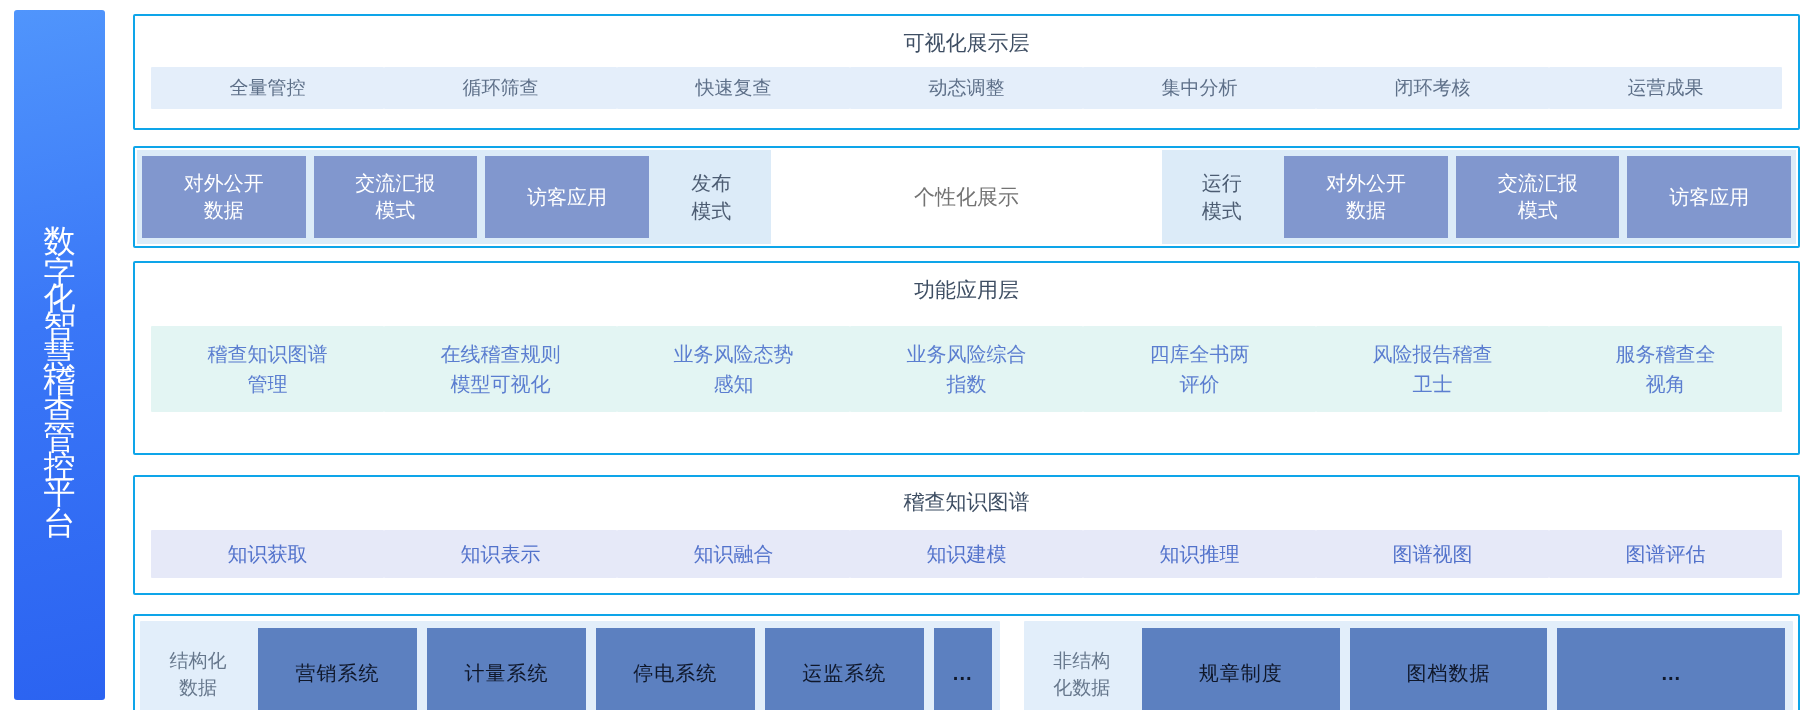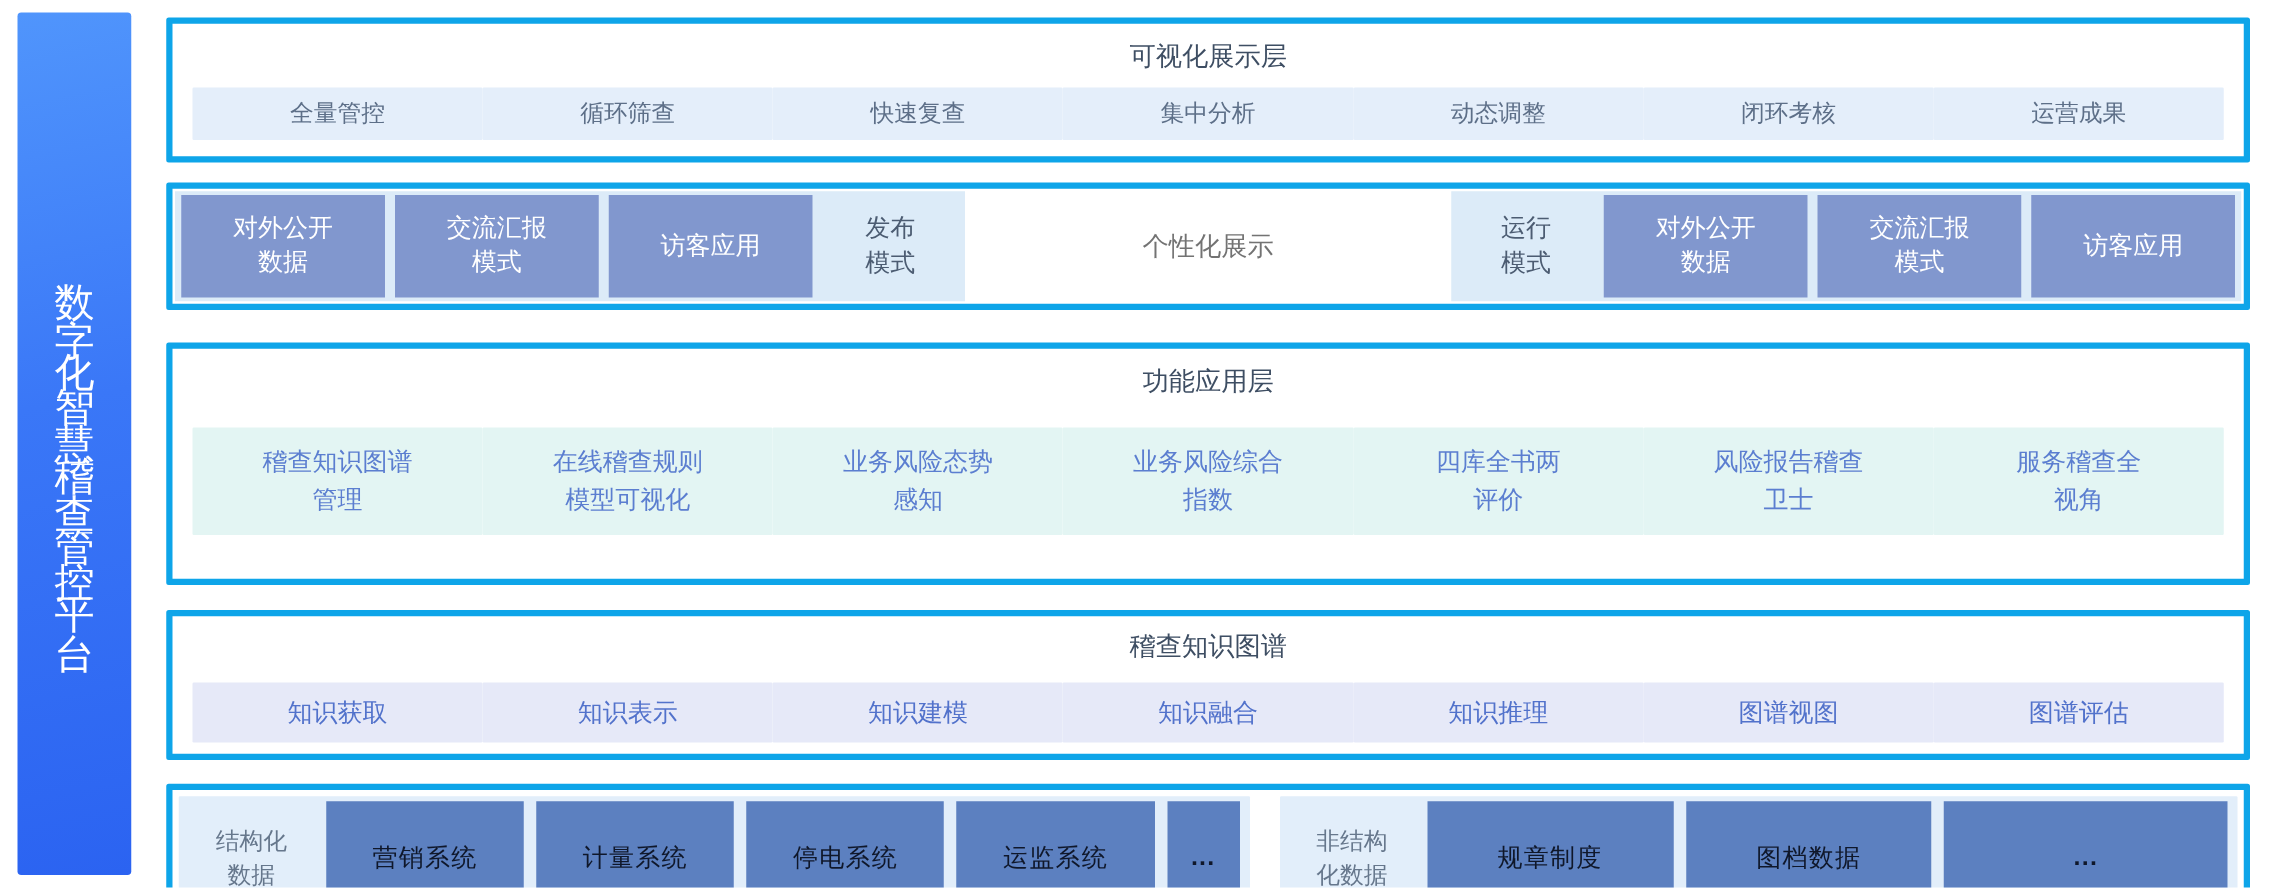--- a/index.html
+++ b/index.html
@@ -8,21 +8,21 @@
 
   
   .sidebar{position:absolute;left:14px;top:10px;width:91px;height:690px;border-radius:3px;
     background:linear-gradient(168deg,#5095fc 0%,#3a77f7 45%,#2b63f1 100%);
     display:flex;align-items:center;justify-content:center;}
   .sidebar-text{writing-mode:vertical-rl;text-orientation:upright;color:#ffffff;
     font-size:32px;letter-spacing:28px;line-height:91px;}
 
   
   .main{position:absolute;left:133px;top:14px;width:1667px;}
-  .card{box-sizing:border-box;background:#ffffff;border:5px solid #0ea5e9;border-radius:2px;}
+  .card{box-sizing:border-box;background:#ffffff;border:2px solid #0ea5e9;border-radius:2px;}
   .card-title{text-align:center;color:#3e4e63;font-size:21px;line-height:26px;margin:0;font-weight:400;}
 
   .pill-row{display:flex;gap:0;margin:0 16px;}
   .pill{flex:1;display:flex;align-items:center;justify-content:center;font-size:19px;
     white-space:pre-line;text-align:center;border-radius:1px;}
 
   
   .layer1{height:116px;padding-top:14px;}
   .layer1 .pill-row{margin-top:11px;}
   .layer1 .pill{height:42px;background:#e4eefa;color:#5d6f88;}
@@ -30,21 +30,21 @@
   
   .layer2{margin-top:16px;height:102px;display:flex;align-items:stretch;padding:2px;}
   .mode-group{flex:0 0 37.6%;background:#dcebf8;display:flex;align-items:center;padding:0 5px;gap:8px;}
   .dark-box{flex:1.5;height:82px;background:#8197ce;color:#ffffff;font-size:20px;line-height:27px;
     display:flex;align-items:center;justify-content:center;text-align:center;white-space:pre-line;}
   .mode-label{flex:1;text-align:center;color:#4c5c72;font-size:20px;line-height:28px;white-space:pre-line;}
   .center-label{flex:1;display:flex;align-items:center;justify-content:center;
     color:#737373;font-size:21px;}
 
   
-  .layer3{margin-top:26px;height:194px;padding-top:14px;}
+  .layer3{margin-top:13px;height:194px;padding-top:14px;}
   .layer3 .pill-row{margin-top:23px;}
   .layer3 .pill{height:86px;background:#e3f5f3;color:#5b7ed0;font-size:20px;line-height:30px;}
 
   
   .layer4{margin-top:20px;height:120px;padding-top:12px;}
   .layer4 .pill-row{margin-top:15px;}
   .layer4 .pill{height:48px;background:#e6e9f8;color:#5272cb;font-size:20px;}
 
   
   .layer5{margin-top:19px;height:119px;display:flex;gap:24px;padding:5px;}
@@ -67,22 +67,22 @@
   </aside>
 
   <main class="main">
 
     <section class="card layer1">
       <h2 class="card-title">可视化展示层</h2>
       <div class="pill-row">
         <div class="pill">全量管控</div>
         <div class="pill">循环筛查</div>
         <div class="pill">快速复查</div>
+        <div class="pill">动态调整</div>
         <div class="pill">集中分析</div>
-        <div class="pill">动态调整</div>
         <div class="pill">闭环考核</div>
         <div class="pill">运营成果</div>
       </div>
     </section>
 
     <section class="card layer2">
       <div class="mode-group">
         <div class="dark-box">对外公开
 数据</div>
         <div class="dark-box">交流汇报
@@ -121,22 +121,22 @@
         <div class="pill">服务稽查全
 视角</div>
       </div>
     </section>
 
     <section class="card layer4">
       <h2 class="card-title">稽查知识图谱</h2>
       <div class="pill-row">
         <div class="pill">知识获取</div>
         <div class="pill">知识表示</div>
+        <div class="pill">知识融合</div>
         <div class="pill">知识建模</div>
-        <div class="pill">知识融合</div>
         <div class="pill">知识推理</div>
         <div class="pill">图谱视图</div>
         <div class="pill">图谱评估</div>
       </div>
     </section>
 
     <section class="card layer5">
       <div class="data-group structured">
         <div class="data-label">结构化
 数据</div>

